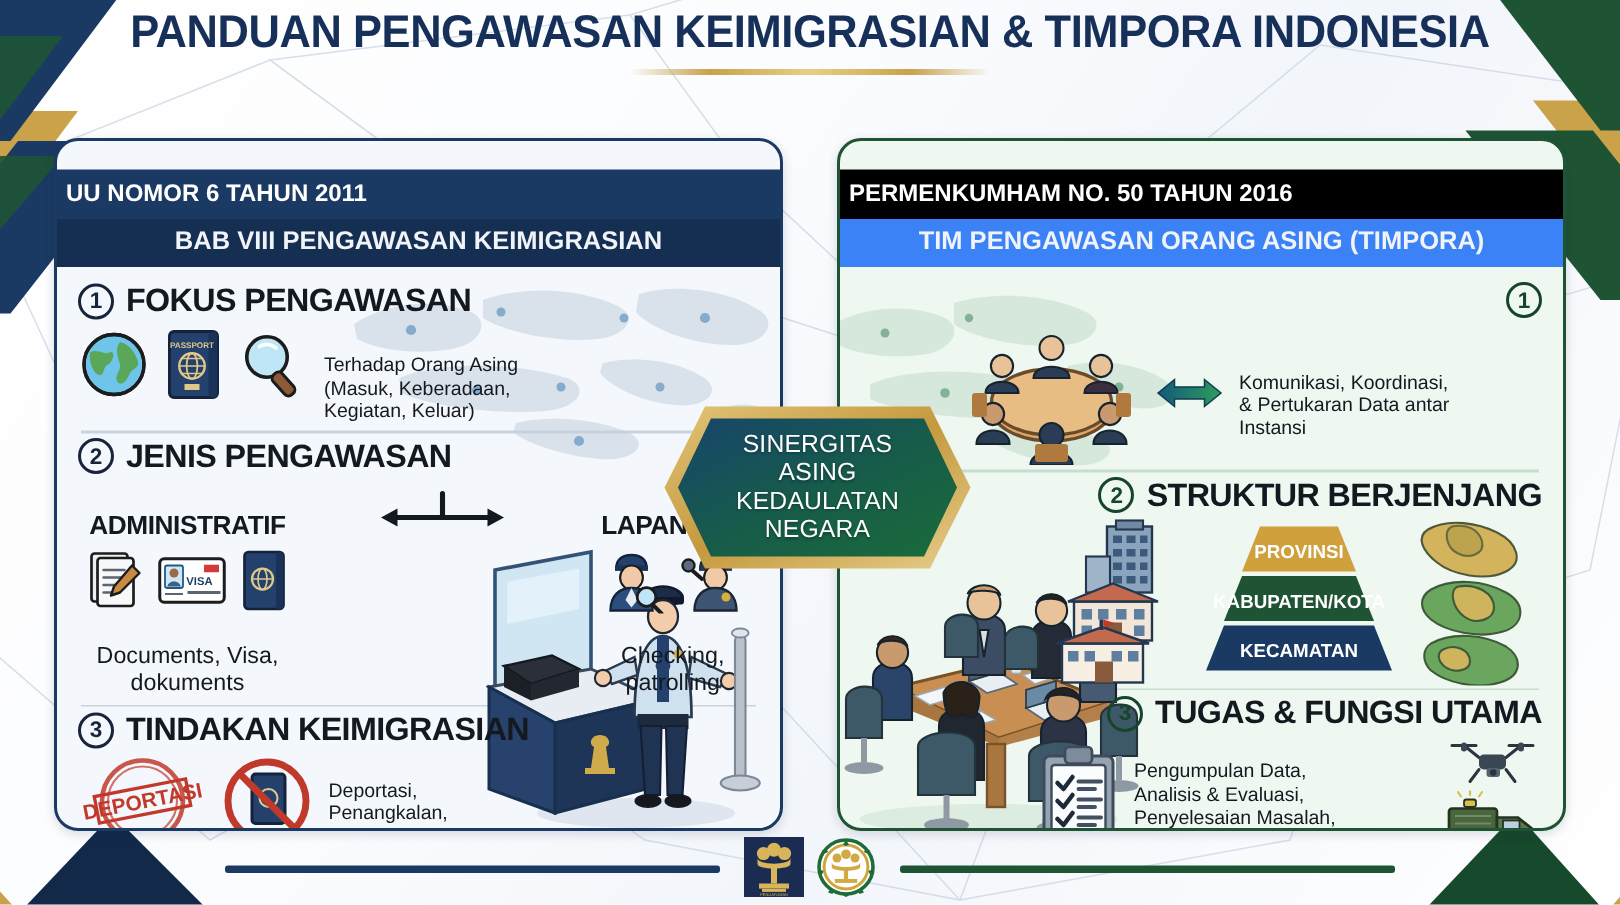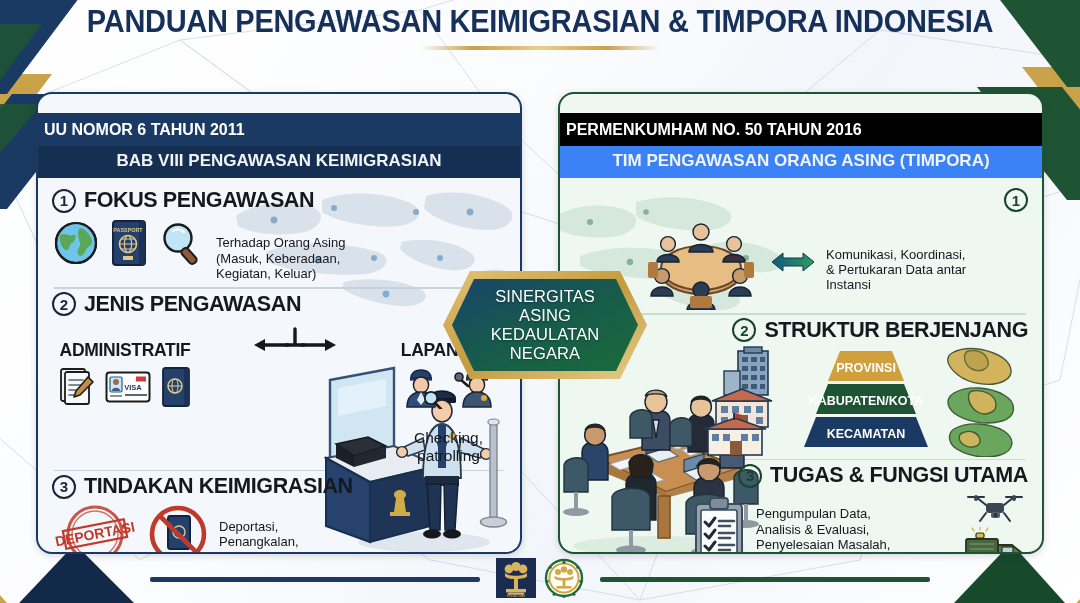--- a/index.html
+++ b/index.html
@@ -289,20 +289,24 @@
               <path d="M5 26h12" stroke="#5a6472" stroke-width="1.4"></path>
             </svg>
             <svg width="32" height="44" viewBox="0 0 32 44">
               <rect x="3" y="3" width="26" height="38" rx="2.6" fill="#24416e" stroke="#14233b" stroke-width="1.8"></rect>
               <rect x="24" y="3" width="5" height="38" rx="2.4" fill="#1a3158"></rect>
               <circle cx="15" cy="21" r="7" fill="none" stroke="#dfc98a" stroke-width="1.5"></circle>
               <ellipse cx="15" cy="21" rx="3" ry="7" fill="none" stroke="#dfc98a" stroke-width="1.1"></ellipse>
               <path d="M8 21h14" stroke="#dfc98a" stroke-width="1.1"></path>
             </svg>
           </div>
+          <p style="white-space:pre-line;">
+            <span>Documents, Visa,
+dokuments</span>
+          </p>
         </div>
 
         <div class="split-arrows">
           <svg width="86" height="44" viewBox="0 0 86 44">
             <path d="M43 2 V18 H52 M43 2 V18 H34" stroke="#14181f" stroke-width="3.4" fill="none" stroke-linecap="round" stroke-linejoin="round" transform="translate(0,0)"></path>
             <path d="M36 18 H10" stroke="#14181f" stroke-width="3.4" fill="none" stroke-linecap="round"></path>
             <path d="M50 18 H76" stroke="#14181f" stroke-width="3.4" fill="none" stroke-linecap="round"></path>
             <polygon points="2,18 13,12 13,24" fill="#14181f"></polygon>
             <polygon points="84,18 73,12 73,24" fill="#14181f"></polygon>
           </svg>

